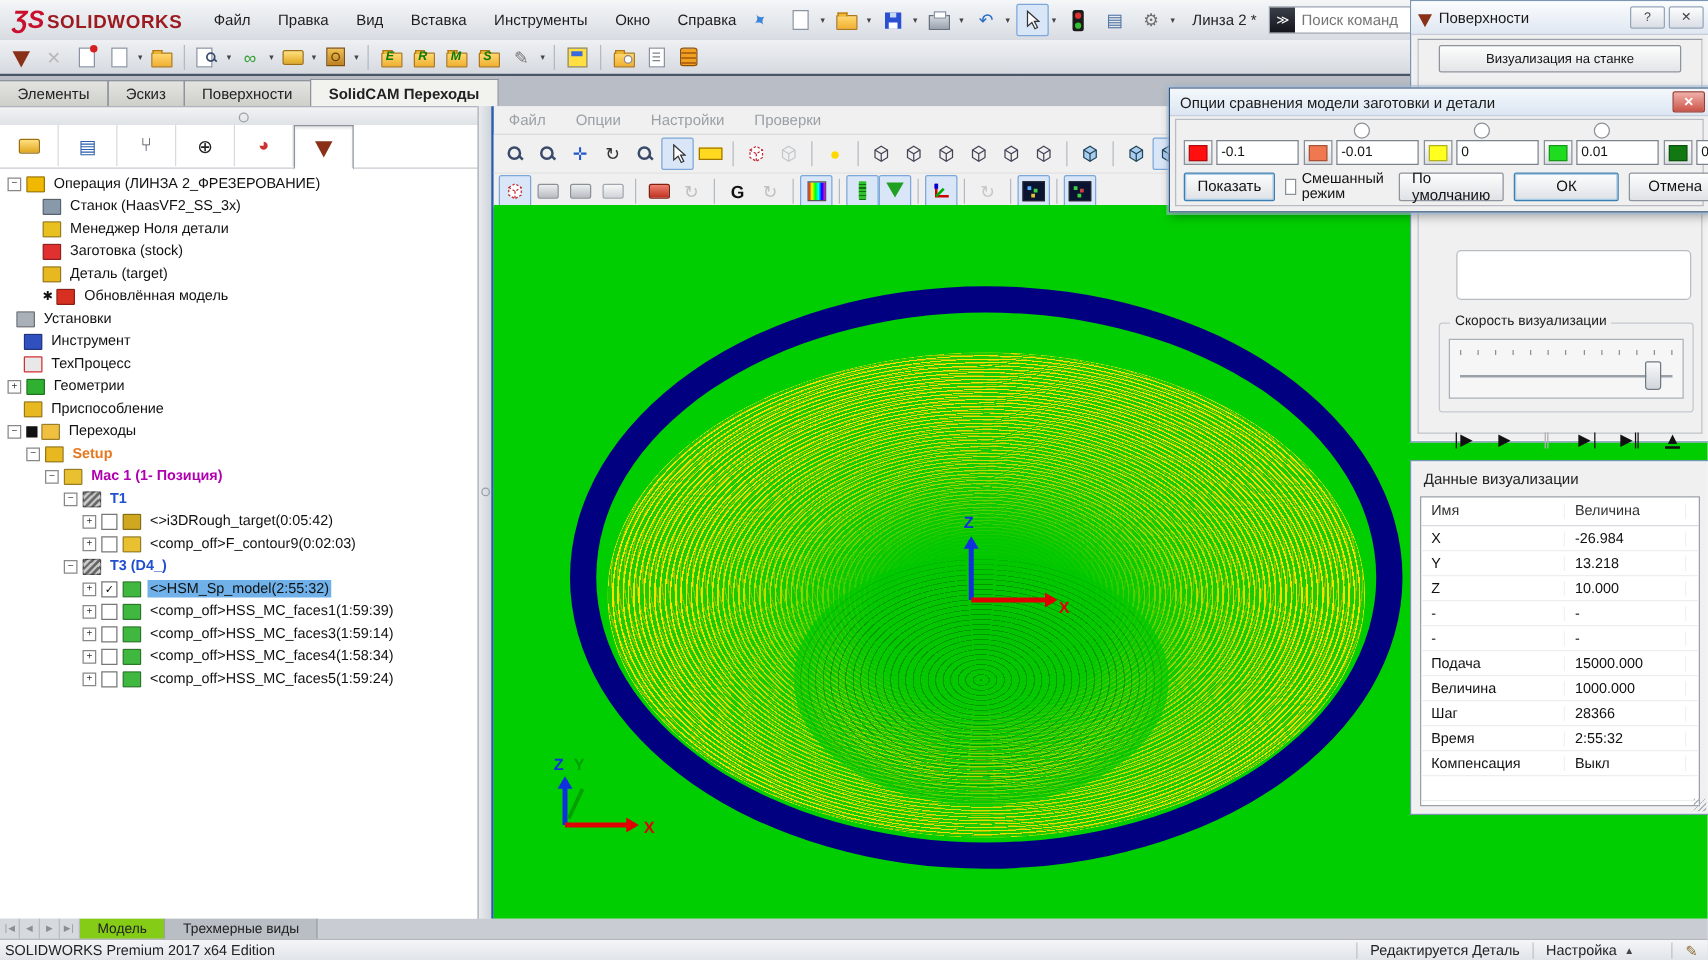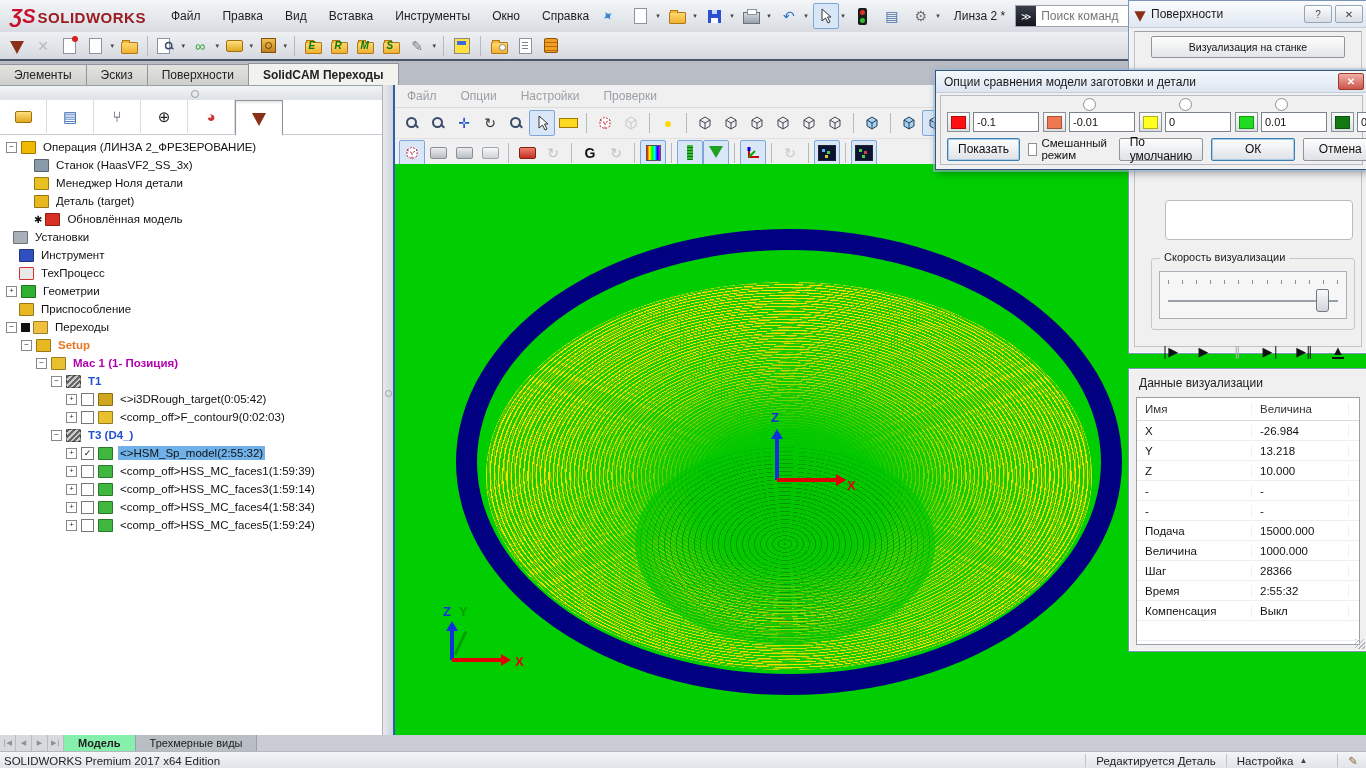--- a/index.html
+++ b/index.html
@@ -147,21 +147,21 @@
     font-size:12px;color:#111;display:flex;align-items:center;justify-content:center;padding:0 10px;}
   .dbtn.focus{border:1px solid #3c7fb1;box-shadow:0 0 0 1px #a8cbe8 inset;}
   #dlg-chk{display:flex;align-items:center;gap:4px;font-size:11.5px;color:#111;}
   #dlg-chk i{width:11px;height:11px;border:1px solid #8a9098;background:#fff;}
   
   #sheettabs{left:0;top:735px;width:1366px;height:16px;background:#c9cdd3;display:flex;align-items:stretch;}
   .navb{width:15px;display:flex;align-items:center;justify-content:center;font-size:7px;color:#8a8f96;
     background:#d6d9de;border-right:1px solid #b8bcc2;}
   .sht{padding:0 14px;display:flex;align-items:center;font-size:11px;color:#222;background:#b9bdc4;
     border-right:1px solid #9aa0a8;}
-  .sht.active{background:#86efac;font-weight:bold;}
+  .sht.active{background:#84cc16;font-weight:normal;}
   #statusbar{left:0;top:751px;width:1366px;height:17px;background:linear-gradient(#f4f5f7,#dfe3e8);
     border-top:1px solid #b4b8bd;display:flex;align-items:center;font-size:11.5px;color:#222;}
   #statusbar .sl{padding-left:4px;flex:1;}
   .ssep{width:1px;height:13px;background:#c0c4c8;margin:0 10px;}
   #status-config{display:flex;align-items:center;gap:6px;margin-right:20px;}
   #status-config .up{font-size:8px;color:#444;}
   
   .ic-doc{width:11px;height:14px;background:#fff;border:1px solid #8a93a3;display:inline-block;position:relative;}
   .ic-doc.badge::after{content:"";position:absolute;right:-3px;top:-3px;width:6px;height:6px;border-radius:50%;background:#d42020;}
   .ic-doc.lines{box-shadow:inset 0 -2px 0 #fff;}
@@ -393,20 +393,25 @@
         <span class="tico" style="background: rgb(136, 153, 170);"></span>
         <span class="tlabel">Станок (HaasVF2_SS_3x)</span>
       </div>
       <div class="trow" style="padding-left: 21px;">
         <span style="width: 13px; flex: 0 0 auto;"></span>
         <span class="tico" style="background: rgb(232, 192, 32);"></span>
         <span class="tlabel">Менеджер Ноля детали</span>
       </div>
       <div class="trow" style="padding-left: 21px;">
         <span style="width: 13px; flex: 0 0 auto;"></span>
+        <span class="tico" style="background: rgb(224, 48, 48);"></span>
+        <span class="tlabel">Заготовка (stock)</span>
+      </div>
+      <div class="trow" style="padding-left: 21px;">
+        <span style="width: 13px; flex: 0 0 auto;"></span>
         <span class="tico" style="background: rgb(232, 184, 32);"></span>
         <span class="tlabel">Деталь (target)</span>
       </div>
       <div class="trow" style="padding-left: 21px;">
         <span style="width: 13px; flex: 0 0 auto;"></span>
         <span class="tstar">✱</span>
         <span class="tico" style="background: rgb(216, 48, 32);"></span>
         <span class="tlabel">Обновлённая модель</span>
       </div>
       <div class="trow" style="">

